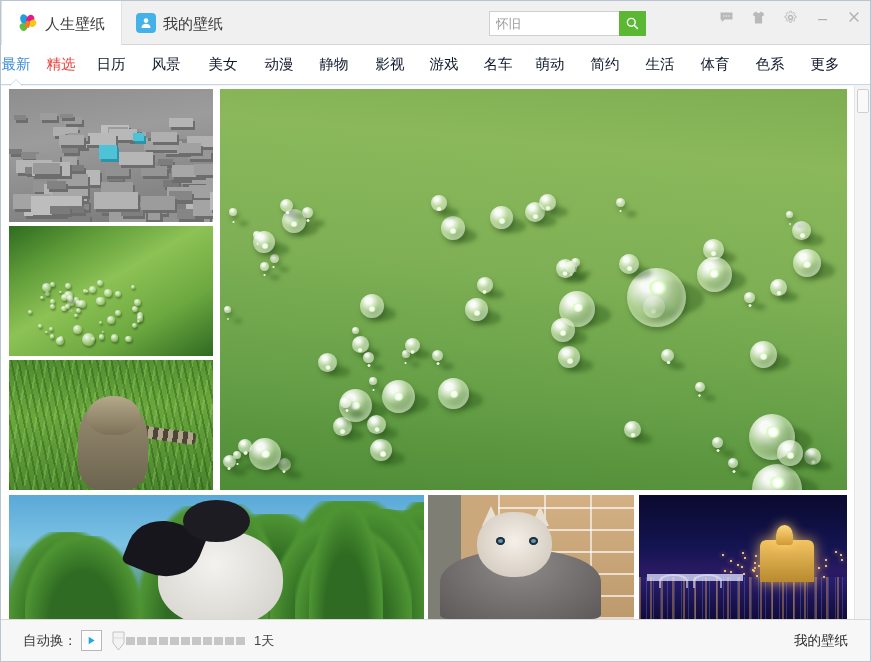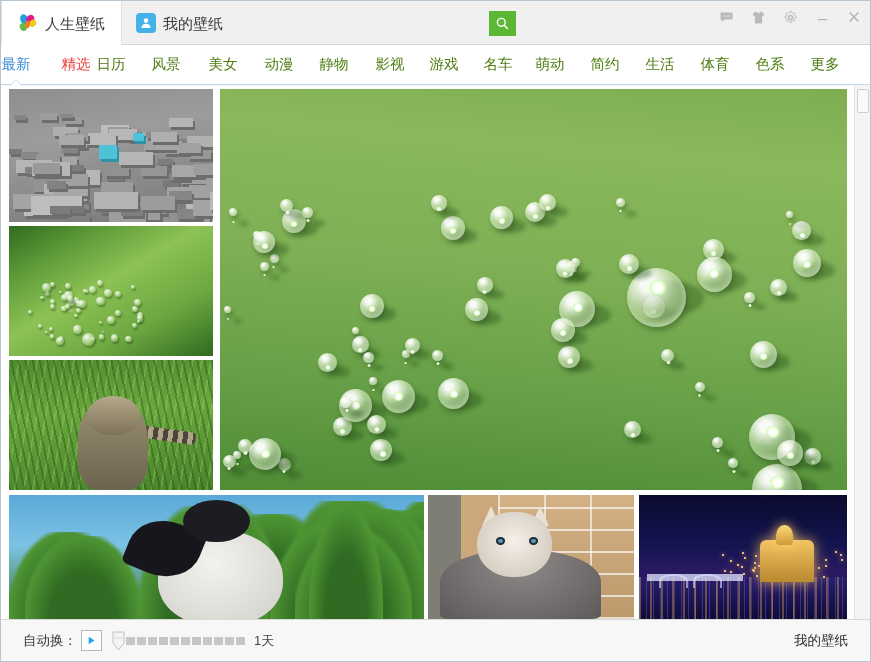--- a/index.html
+++ b/index.html
@@ -76,21 +76,21 @@
 
   
   .nav {
     position: absolute; left: 0; top: 44px;
     width: 869px; height: 40px;
     background: #ffffff;
     border-bottom: 1px solid #c3d8ea;
     display: flex; align-items: center;
   }
   .navitem {
-    font-size: 14.5px; color: #4d7c0f; cursor: pointer;
+    font-size: 14.5px; color: #0f172a; cursor: pointer;
     position: relative; height: 40px;
     display: flex; align-items: center; justify-content: center;
     white-space: nowrap;
   }
   .navitem.sel { color: #3f8fd6; }
   .navitem.hot { color: #e8403a; }
   .navitem.sel::after {
     content: ""; position: absolute; bottom: -1px; left: 50%;
     margin-left: -6px;
     width: 0; height: 0;
@@ -276,20 +276,21 @@
             <circle cx="10" cy="6.6" r="3.3" fill="#ffffff"></circle>
             <path d="M3.6 17c0-3.7 2.9-5.8 6.4-5.8s6.4 2.1 6.4 5.8z" fill="#ffffff"></path>
           </svg>
         </span>
         <span class="htab-label">我的壁纸</span>
       </div>
 
     </div>
 
     <div class="searchwrap">
+      <input class="search-input" type="text" placeholder="怀旧" style="">
       <button class="search-btn">
         <svg viewBox="0 0 20 20" width="15" height="15">
           <circle cx="8.4" cy="8.4" r="5.2" fill="none" stroke="#ffffff" stroke-width="1.9"></circle>
           <line x1="12.3" y1="12.3" x2="16.6" y2="16.6" stroke="#ffffff" stroke-width="2.1" stroke-linecap="round"></line>
         </svg>
       </button>
     </div>
 
     <div class="winctrls">
       <span class="wc">
@@ -320,21 +321,21 @@
         <svg viewBox="0 0 20 20" width="16" height="16">
           <line x1="4.5" y1="4.5" x2="15.5" y2="15.5" stroke="#b0b0b0" stroke-width="1.7"></line>
           <line x1="15.5" y1="4.5" x2="4.5" y2="15.5" stroke="#b0b0b0" stroke-width="1.7"></line>
         </svg>
       </span>
     </div>
   </div>
 
   <div class="nav" id="nav">
       <div class="navitem sel" style="position: absolute; left: -3px; width: 36px;">最新</div>
-      <div class="navitem hot" style="position: absolute; left: 57px; width: 36px;">精选</div>
+      <div class="navitem hot" style="position: absolute; left: 42px; width: 36px;">精选</div>
       <div class="navitem" style="position: absolute; left: 92px; width: 36px;">日历</div>
       <div class="navitem" style="position: absolute; left: 147px; width: 36px;">风景</div>
       <div class="navitem" style="position: absolute; left: 204px; width: 36px;">美女</div>
       <div class="navitem" style="position: absolute; left: 260px; width: 36px;">动漫</div>
       <div class="navitem" style="position: absolute; left: 315px; width: 36px;">静物</div>
       <div class="navitem" style="position: absolute; left: 371px; width: 36px;">影视</div>
       <div class="navitem" style="position: absolute; left: 425px; width: 36px;">游戏</div>
       <div class="navitem" style="position: absolute; left: 479px; width: 36px;">名车</div>
       <div class="navitem" style="position: absolute; left: 531px; width: 36px;">萌动</div>
       <div class="navitem" style="position: absolute; left: 586px; width: 36px;">简约</div>

